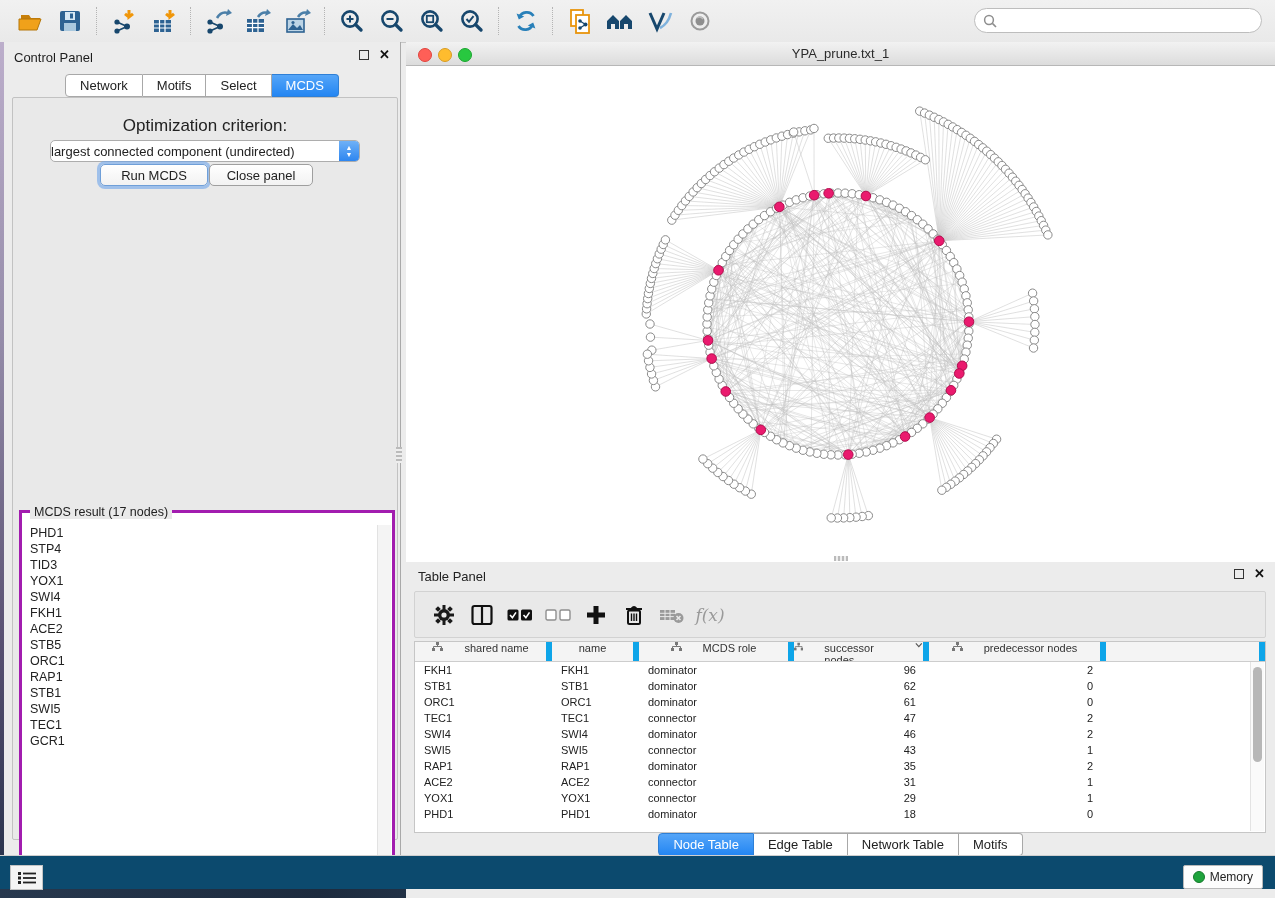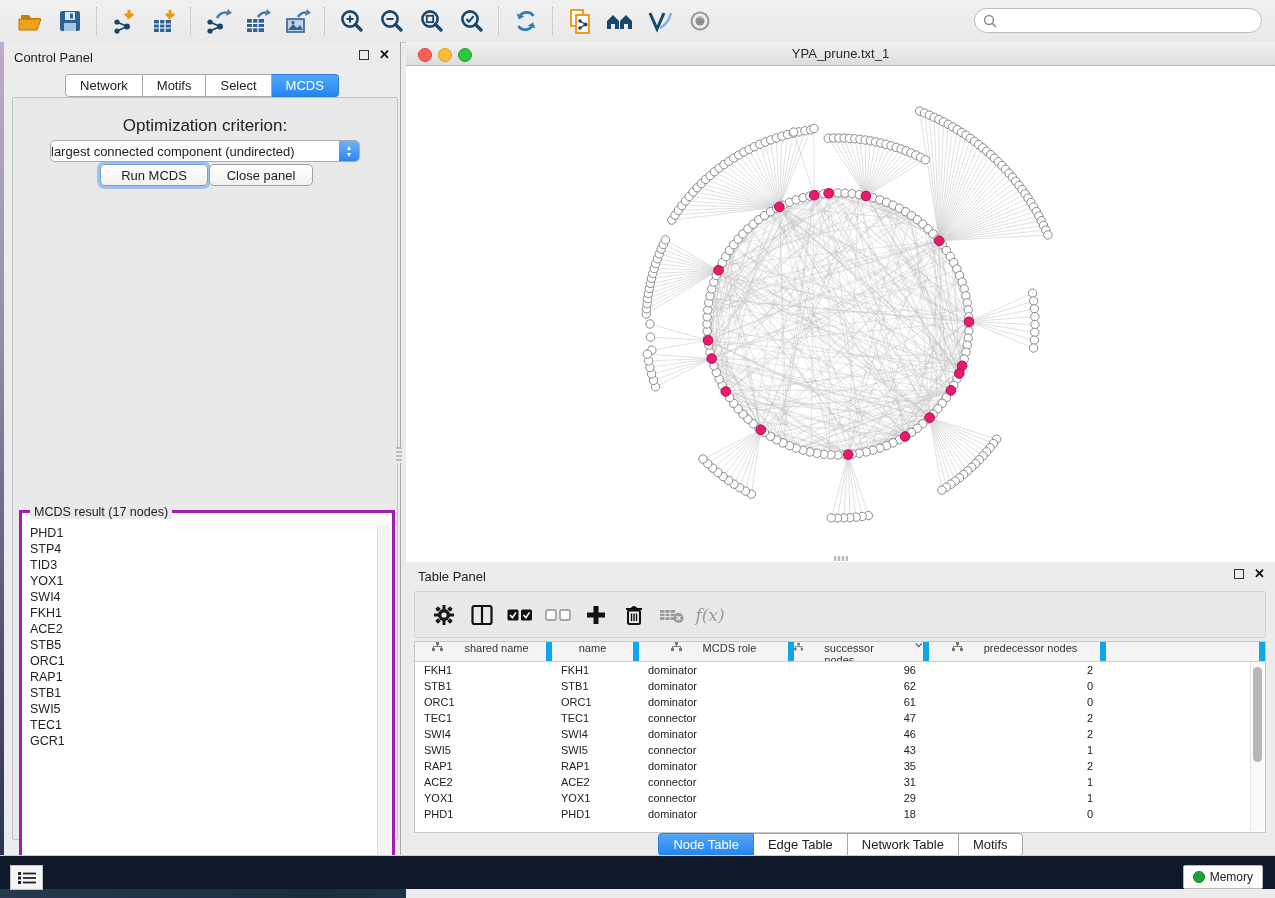--- a/index.html
+++ b/index.html
@@ -68,21 +68,21 @@
   .trow{display:grid;grid-template-columns:137px 87px 155px 135px 177px 1fr;}
   .thead{height:19px;background:#f4f4f4;border-bottom:1px solid #cdcdcd;font-size:11px;color:#333;}
   .th{display:flex;align-items:flex-start;justify-content:center;gap:21px;border-right:6px solid #0ea5e9;overflow:hidden;}
   .tr{height:16px;font-size:11px;}
   .td{line-height:16px;padding-left:9px;white-space:nowrap;overflow:hidden;}
   .td.num{text-align:right;padding-right:13px;padding-left:0;}
   .tbl-scroll{position:absolute;right:1px;top:20px;width:13px;bottom:1px;background:#fafafa;border-left:1px solid #e3e3e3;}
   .tbl-thumb{position:absolute;left:1.5px;top:5px;width:9px;height:95px;background:#b7b7b7;border-radius:5px;}
   .tp-tabs{position:absolute;left:0;top:271px;width:100%;display:flex;justify-content:center;}
   
-  .status-bar{left:0;top:855px;width:1275px;height:34px;background:#0f172a;border-top:1px solid #cfcfcf;box-sizing:border-box;}
+  .status-bar{left:0;top:855px;width:1275px;height:34px;background:#0c4a6e;border-top:1px solid #cfcfcf;box-sizing:border-box;}
   .list-btn{position:absolute;left:10px;top:9px;width:31px;height:23px;background:#f5f5f5;border:1px solid #c4c4c4;
             display:flex;align-items:center;justify-content:center;}
   .memory-btn{position:absolute;right:12px;top:9px;height:24px;background:#fdfdfd;border:1px solid #b9b9b9;
               border-radius:2px;display:flex;align-items:center;gap:5px;padding:0 9px;font-size:12px;box-sizing:border-box;}
   .mem-dot{width:10px;height:10px;border-radius:50%;background:#1ea33c;border:1px solid #157a2c;}
   .v-grip{position:absolute;left:392px;top:405px;width:6px;height:16px;
       background:repeating-linear-gradient(180deg,#bbb 0 2px,#eee 2px 4px);}
   svg{display:block;}
 </style>
 </head>

